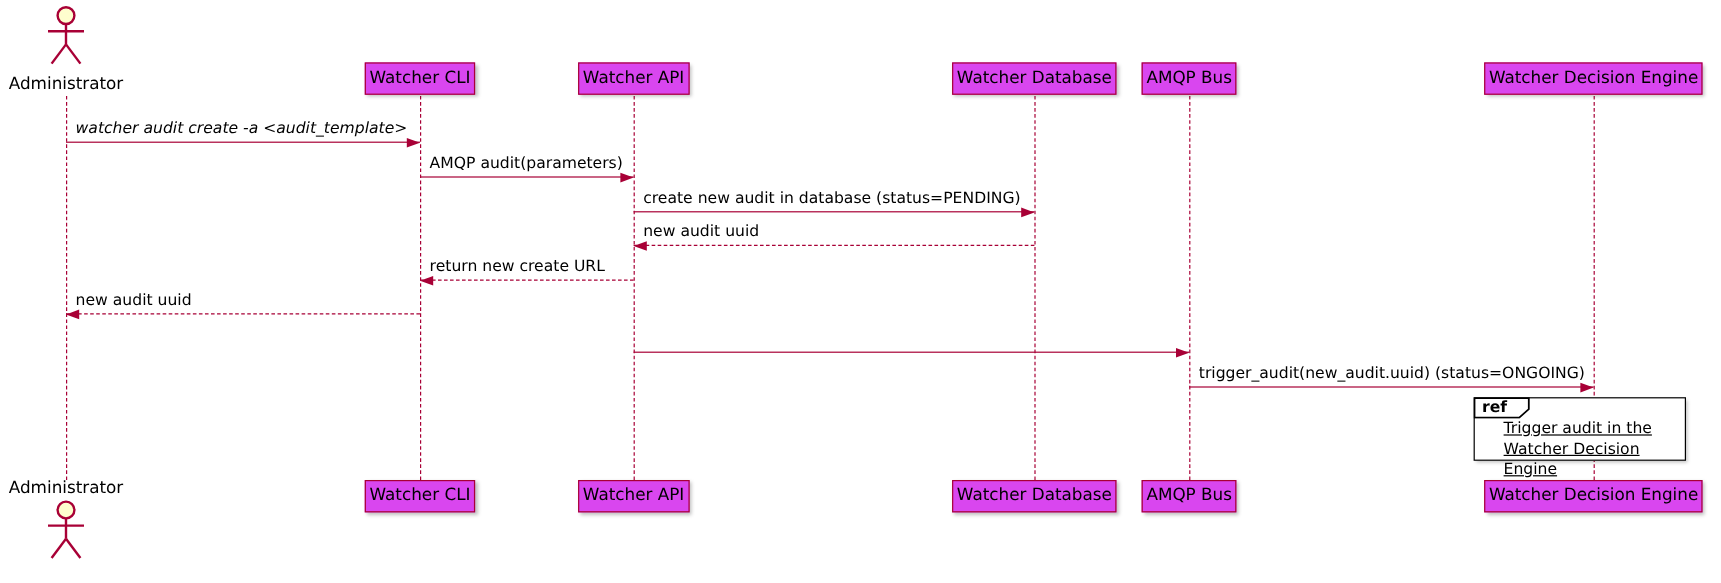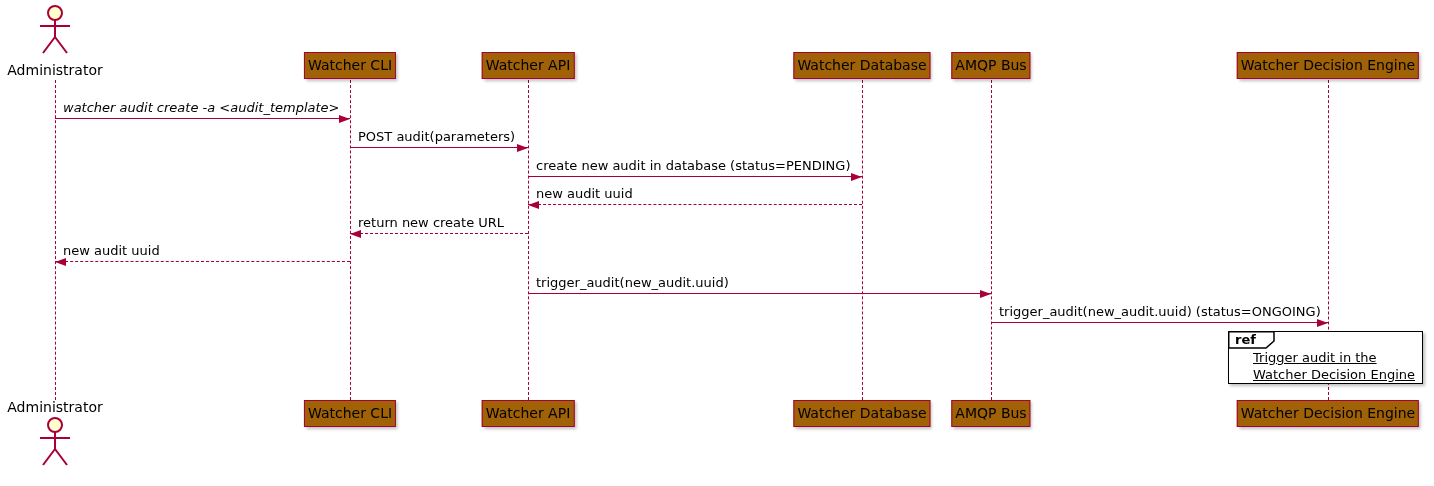--- a/index.html
+++ b/index.html
@@ -2,21 +2,21 @@
 <html><head>
 <meta charset="utf-8">
 <style>
   html,body{margin:0;padding:0;background:#ffffff;}
   #diagram{
     position:relative;width:1434px;height:486px;background:#ffffff;overflow:hidden;
     font-family:"DejaVu Sans","Liberation Sans",sans-serif;color:#000;
   }
   .pbox{
     position:absolute;transform:translateX(-50%);
-    background:#a16207;border:1.5px solid #A80036;
+    background:#d946ef;border:1.5px solid #A80036;
     padding:4px 3px;font-size:14px;white-space:nowrap;
     box-shadow:2px 2px 3px rgba(0,0,0,0.25);line-height:17px;box-sizing:border-box;
   }
   .actor-label{
     position:absolute;transform:translateX(-50%);
     font-size:14px;white-space:nowrap;line-height:15px;
   }
   .actor-fig{position:absolute;transform:translateX(-50%);width:40px;height:52px;}
   .lifeline{position:absolute;width:0;border-left:1px dashed #A80036;}
   .mline{position:absolute;height:0;border-top:1px solid #A80036;}
@@ -64,40 +64,39 @@
     <div class="pbox" style="left: 862px; top: 400px;">Watcher Database</div>
     <div class="pbox" style="left: 991px; top: 52px;">AMQP Bus</div>
     <div class="pbox" style="left: 991px; top: 400px;">AMQP Bus</div>
     <div class="pbox" style="left: 1328px; top: 52px;">Watcher Decision Engine</div>
     <div class="pbox" style="left: 1328px; top: 400px;">Watcher Decision Engine</div>
     <div class="mline" style="left: 55px; top: 118px; width: 295px;"></div>
     <div class="ahead ahead-right" style="left: 339px; top: 114.5px;"></div>
     <div class="mlabel" style="left: 63px; top: 100px; font-style: italic;">watcher audit create -a &lt;audit_template&gt;</div>
     <div class="mline" style="left: 350px; top: 147px; width: 178px;"></div>
     <div class="ahead ahead-right" style="left: 517px; top: 143.5px;"></div>
-    <div class="mlabel" style="left: 358px; top: 129px;">POST audit(parameters)</div>
+    <div class="mlabel" style="left: 358px; top: 129px;">AMQP audit(parameters)</div>
     <div class="mline" style="left: 528px; top: 176px; width: 334px;"></div>
     <div class="ahead ahead-right" style="left: 851px; top: 172.5px;"></div>
     <div class="mlabel" style="left: 536px; top: 158px;">create new audit in database (status=PENDING)</div>
     <div class="mline" style="left: 528px; top: 204px; width: 334px; border-top-style: dashed;"></div>
     <div class="ahead ahead-left" style="left: 528px; top: 200.5px;"></div>
     <div class="mlabel" style="left: 536px; top: 186px;">new audit uuid</div>
     <div class="mline" style="left: 350px; top: 233px; width: 178px; border-top-style: dashed;"></div>
     <div class="ahead ahead-left" style="left: 350px; top: 229.5px;"></div>
     <div class="mlabel" style="left: 358px; top: 215px;">return new create URL</div>
     <div class="mline" style="left: 55px; top: 261px; width: 295px; border-top-style: dashed;"></div>
     <div class="ahead ahead-left" style="left: 55px; top: 257.5px;"></div>
     <div class="mlabel" style="left: 63px; top: 243px;">new audit uuid</div>
     <div class="mline" style="left: 528px; top: 293px; width: 463px;"></div>
     <div class="ahead ahead-right" style="left: 980px; top: 289.5px;"></div>
-    <div class="mlabel" style="left: 536px; top: 275px;">trigger_audit(new_audit.uuid)</div>
     <div class="mline" style="left: 991px; top: 322px; width: 337px;"></div>
     <div class="ahead ahead-right" style="left: 1317px; top: 318.5px;"></div>
     <div class="mlabel" style="left: 999px; top: 304px; text-align: center;">trigger_audit(new_audit.uuid) (status=ONGOING)</div>
-    <div class="refbox" style="left: 1228px; top: 331px; width: 195px; height: 53px;">
+    <div class="refbox" style="left: 1228px; top: 331px; width: 177px; height: 53px;">
       <div class="reftab">
         <svg width="48" height="18" viewBox="0 0 48 18">
           <path d="M0.75,0.75 H46 V10 L38,17 H0.75 Z" fill="#FFFFFF" stroke="#000000" stroke-width="1.5"></path>
         </svg>
         <span class="kw">ref</span>
       </div>
       <div class="refcontent">
         <div>Trigger audit in the</div>
         <div>Watcher Decision Engine</div>
       </div>

